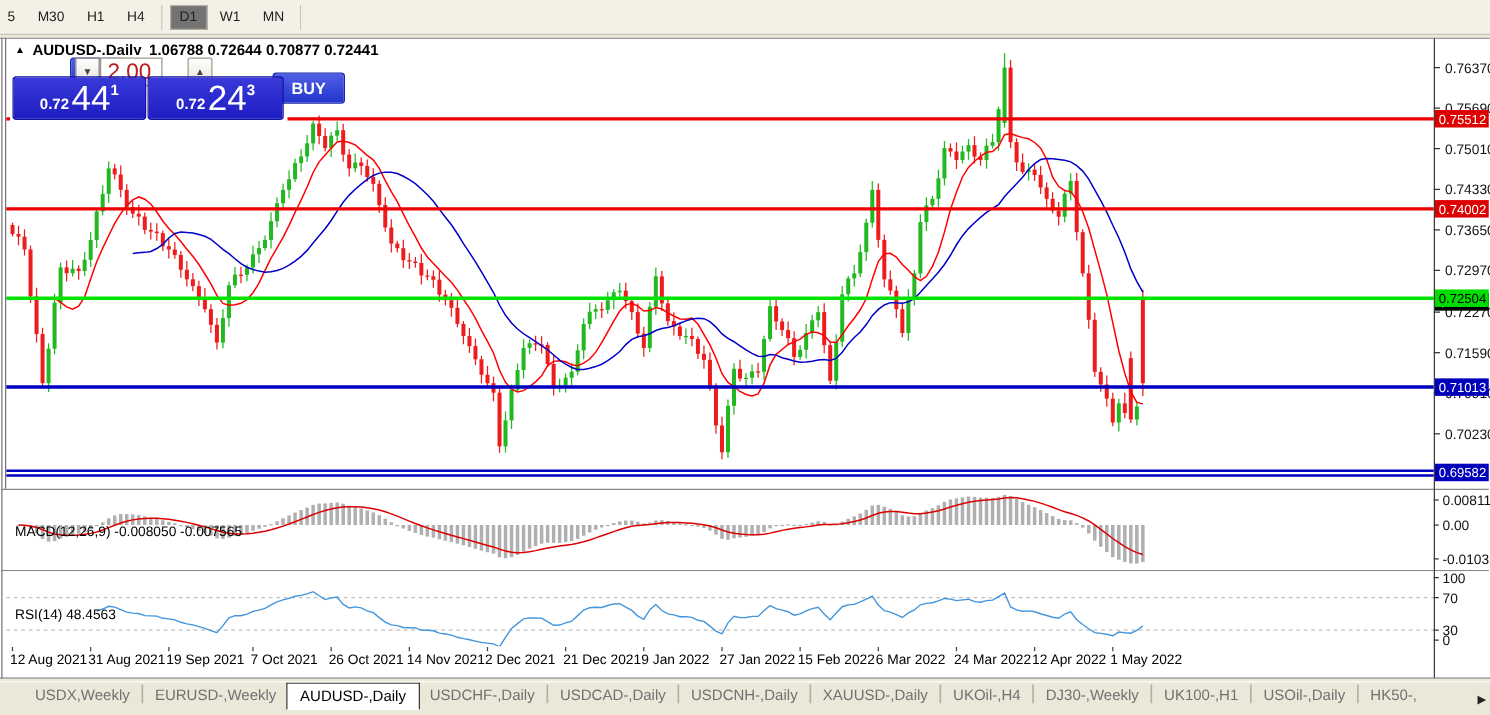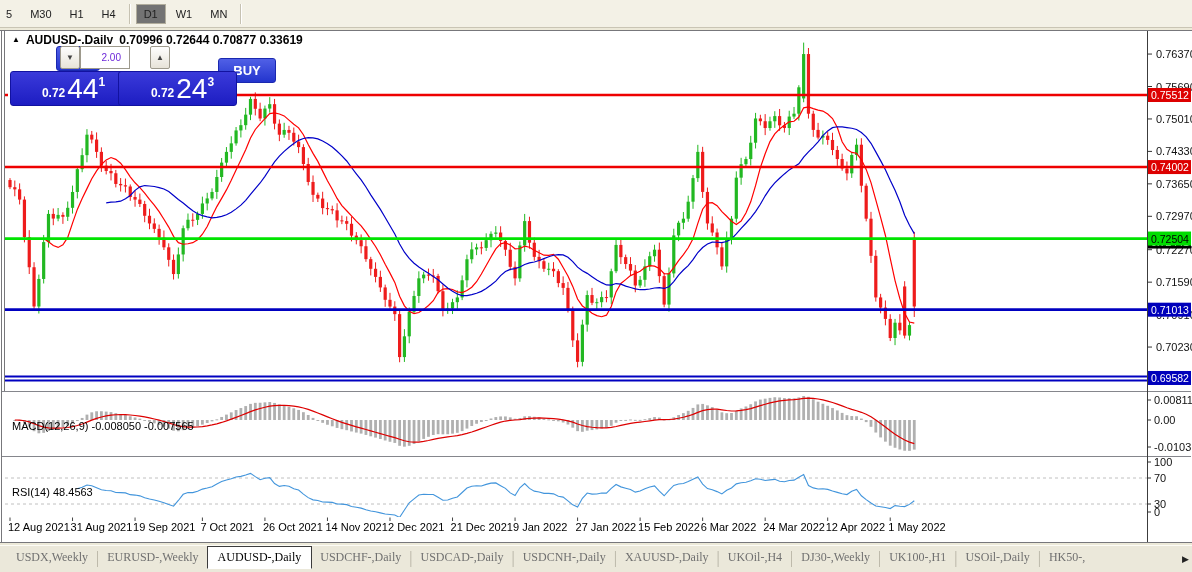--- a/index.html
+++ b/index.html
@@ -33,38 +33,38 @@
             font-size:13px;font-weight:bold;cursor:pointer;margin-left:44px;}
   #sell-btn{left:4px;top:2px;width:42px;height:23px;}
   #buy-btn{left:166px;top:14px;width:56px;height:23px;}
   .spin-btn{position:absolute;top:2px;width:20px;height:23px;display:flex;align-items:center;justify-content:center;
             background:linear-gradient(180deg,#fefefe,#e7e3d8);border:1px solid #9d998c;border-radius:2px;
             font-size:8px;color:#444;cursor:pointer;box-sizing:border-box;}
   #spin-down{left:52px;}
   #spin-up{left:142px;}
   #vol-field{position:absolute;left:72px;top:2px;width:50px;height:23px;box-sizing:border-box;
              border:1px solid #9d998c;background:#fff;text-align:right;padding-right:8px;
-             font-size:10px;font-family:"Liberation Sans",sans-serif;color:#6d28d9;}
-  .price-box{position:absolute;top:27px;height:33px;display:flex;align-items:center;justify-content:center;
+             font-size:18px;font-family:"Liberation Sans",sans-serif;color:#b91c1c;}
+  .price-box{position:absolute;top:17px;height:33px;display:flex;align-items:center;justify-content:center;
              background:linear-gradient(180deg,#3a3ada 0%,#1d1dc2 100%);
-             border:1px solid #1212a0;border-radius:3px;color:#fff;cursor:pointer;padding-left:10px;}
+             border:1px solid #1212a0;border-radius:3px;color:#fff;cursor:pointer;}
   #sell-box{left:2px;width:105px;}
   #buy-box{left:110px;width:107px;}
   .price-box .base{font-size:12px;font-weight:bold;align-self:flex-end;margin:0 2px 5px 0;}
   .price-box .big{font-size:28px;font-weight:normal;line-height:1;}
   .price-box .sup{font-size:12px;font-weight:bold;align-self:flex-start;margin-top:3px;}
 
   .ind-label{position:absolute;left:12px;font-size:11px;color:#000;margin-top:26px;}
   #macd-label{top:364px;}
   #rsi-label{top:430px;}
 
   
   #tabbar{position:absolute;left:0;top:545px;width:1192px;height:27px;background:#ebe8da;
           border-top:1px solid #fdfcf6;box-sizing:border-box;}
-  #tabs{display:flex;align-items:center;height:23px;padding-left:8px;overflow:hidden;white-space:nowrap;font-family:Liberation Serif, serif;}
+  #tabs{display:flex;align-items:flex-start;height:23px;padding-left:20px;overflow:hidden;white-space:nowrap;}
   .tab{font-size:12px;color:#707070;padding:3px 8px;cursor:pointer;flex:0 0 auto;}
   .tab.active{background:#fff;color:#000;border:1px solid #3c3c3c;border-bottom:1px solid #fff;
               padding:3px 10px;}
   .tab-sep{color:#b3b0a1;flex:0 0 auto;}
   #tab-scroll{position:absolute;right:3px;top:8px;font-size:9px;color:#222;cursor:pointer;}
 </style>
 </head>
 <body>
 
 <div id="app">
@@ -789,21 +789,21 @@
           <line x1="827.6999999999999" y1="517.5" x2="827.6999999999999" y2="521" stroke="#444" stroke-width="1"></line>
           <text x="825.6999999999999" y="531" font-size="11" fill="#000">12 Apr 2022</text>
           <line x1="890.2299999999999" y1="517.5" x2="890.2299999999999" y2="521" stroke="#444" stroke-width="1"></line>
           <text x="888.2299999999999" y="531" font-size="11" fill="#000">1 May 2022</text>
         </g>
       </svg>
 
     <div id="chart-title">
       <span class="marker">▲</span>
       <span>AUDUSD-,Daily</span>
-      <span>0.70996 0.72644 0.70877 0.33619</span>
+      <span>1.06788 0.72644 0.70877 0.72441</span>
     </div>
 
     <div id="trade-panel">
       <div id="sell-btn" class="blue-btn">SELL</div>
       <div id="spin-down" class="spin-btn">▼</div>
       <input id="vol-field" readonly="" value="2.00" style="">
       <div id="spin-up" class="spin-btn">▲</div>
       <div id="buy-btn" class="blue-btn">BUY</div>
 
       <div id="sell-box" class="price-box">

